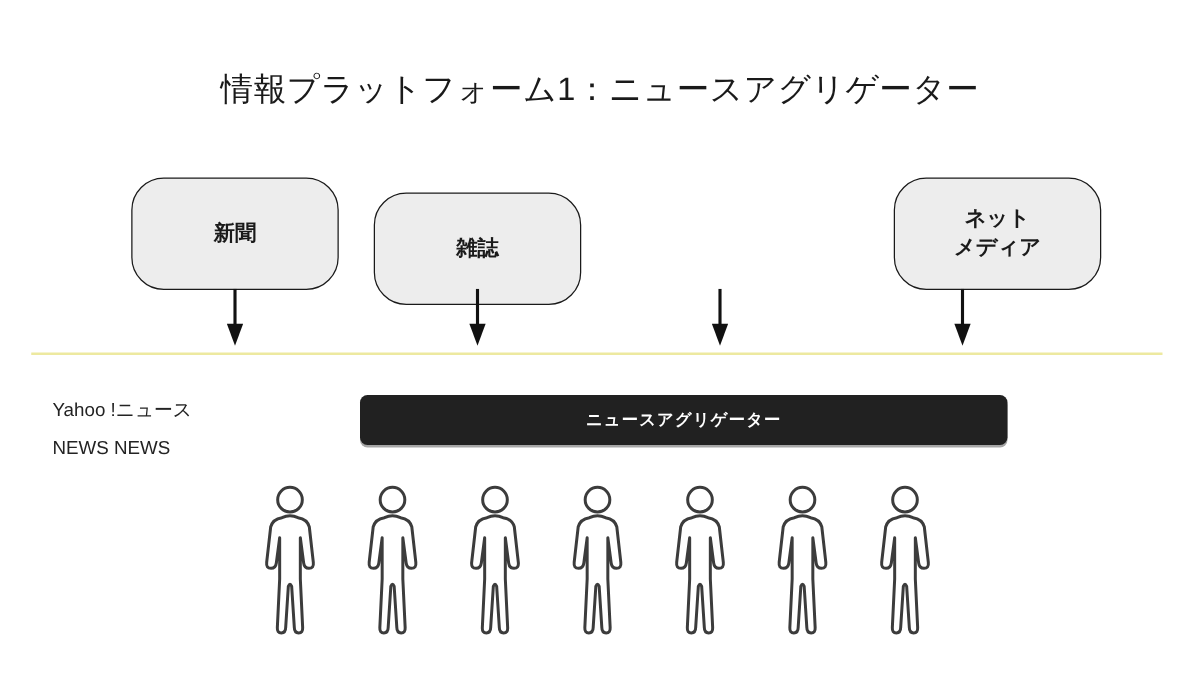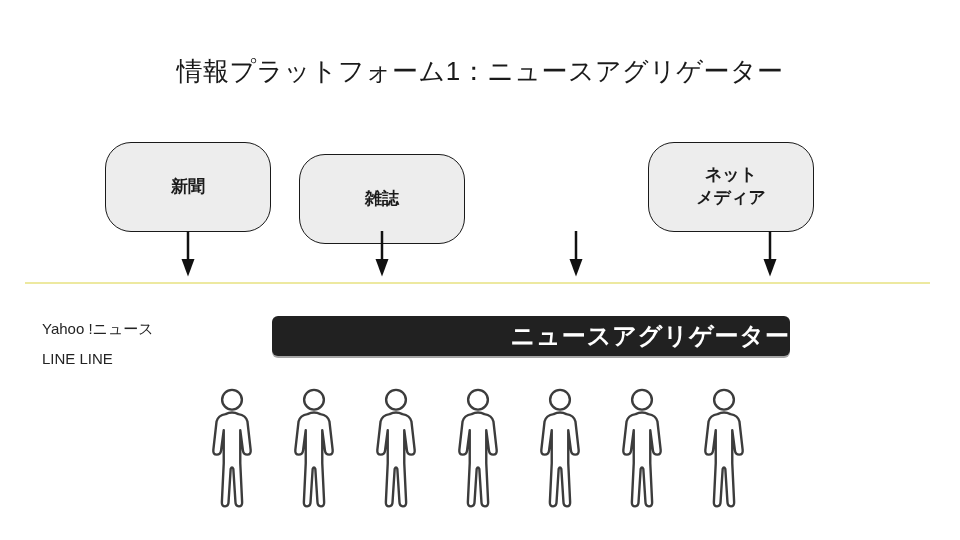--- a/index.html
+++ b/index.html
@@ -45,21 +45,21 @@
     text-align: center;
     font-size: 17px;
     font-weight: bold;
     line-height: 1.35;
     white-space: pre-line;
     box-sizing: border-box;
   }
   .channel-box.pos-0 { left: 105px; }
   .channel-box.pos-1 { left: 299px; margin-top: 12px; }
   .channel-box.pos-2 { left: 493px; }
-  .channel-box.pos-3 { left: 648px; text-align: center; }
+  .channel-box.pos-3 { left: 715px; text-align: center; }
 
   
   .arrow {
     position: absolute;
     top: 231px;
     color: #111;
   }
   .arrow.pos-0 { left: 179px; }
   .arrow.pos-1 { left: 373px; }
   .arrow.pos-2 { left: 567px; }
@@ -82,30 +82,30 @@
     left: 42px;
     font-size: 15px;
     line-height: 30px;
     color: #232323;
   }
 
   
   .aggregator-bar {
     position: absolute;
     top: 316px;
-    left: 272px;
+    left: 288px;
     width: 518px;
     height: 40px;
     background: var(--bar-background, #212121);
     border-radius: 6px;
     display: flex;
     align-items: center;
-    justify-content: flex-end;
+    justify-content: center;
     color: var(--bar-text, #ffffff);
-    font-size: 24px;
+    font-size: 13px;
     font-weight: bold;
     letter-spacing: 1px;
     box-shadow: 0 2px 0 rgba(0,0,0,0.35);
   }
 
   
   .people-row {
     position: absolute;
     top: 388px;
     left: 208px;
@@ -183,21 +183,21 @@
   </svg>
   <svg class="arrow pos-3" width="18" height="46" viewBox="0 0 18 46">
     <line x1="9" y1="0" x2="9" y2="30" stroke="currentColor" stroke-width="2.5"></line>
     <path d="M2.5 28 L15.5 28 L9 45.5 Z" fill="currentColor"></path>
   </svg>
 
   <div class="divider"></div>
 
   <div class="services">
     <div>Yahoo !ニュース</div>
-    <div>LINE LINE</div>
+    <div>NEWS NEWS</div>
   </div>
 
   <div class="aggregator-bar">
     <span>ニュースアグリゲーター</span>
   </div>
 
   <div class="people-row">
     <svg class="person" viewBox="0 0 90 227">
         <use href="#person-shape"></use>
       </svg>

